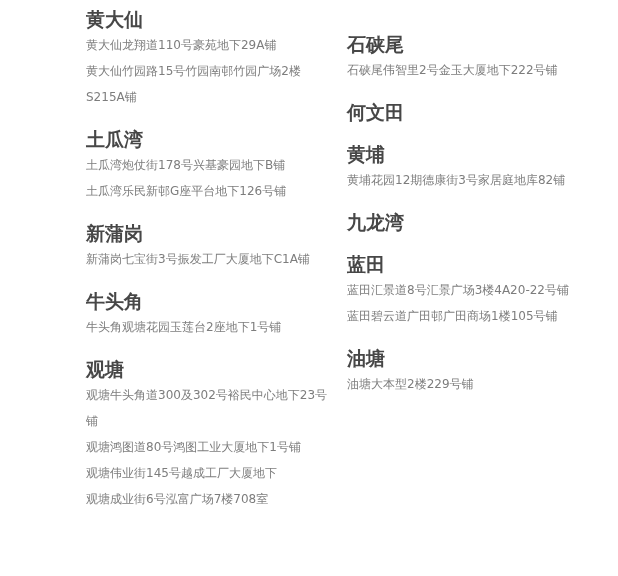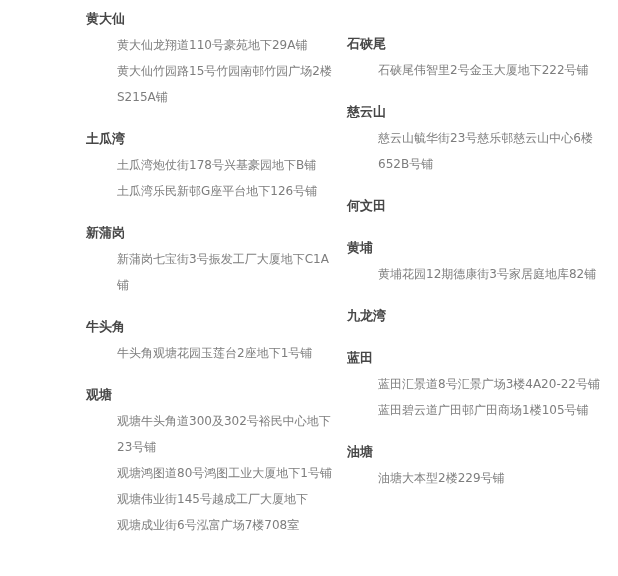--- a/index.html
+++ b/index.html
@@ -21,31 +21,30 @@
     padding: 6px 0 0 86px;
   }
   .col {
     font-size: 12px;
     line-height: 26px;
     color: var(--text-color);
   }
   .col-left  { width: 248px; }
   .col-right { width: 266px; margin-left: 13px; padding-top: 25px; }
   .district {
-    font-size: 13px;
+    font-size: 19px;
     font-weight: bold;
     color: var(--heading-color);
     line-height: 26px;
     margin-top: 16px;
   }
   .section:first-child .district { margin-top: 0; }
   .addr {
     font-weight: normal;
     color: var(--text-color);
-    margin-left: 31px;
   }
 </style>
 </head>
 <body>
 
 <div class="columns">
   <div class="col col-left">
   <div class="section">
     <div class="district">黄大仙</div>
     <div class="addr-list">
@@ -87,26 +86,20 @@
   </div>
 </div>
   <div class="col col-right">
   <div class="section">
     <div class="district">石硖尾</div>
     <div class="addr-list">
           <p class="addr">石硖尾伟智里2号金玉大厦地下222号铺</p>
         </div>
   </div>
 
-  <div class="section">
-    <div class="district">慈云山</div>
-    <div class="addr-list">
-          <p class="addr">慈云山毓华街23号慈乐邨慈云山中心6楼652B号铺</p>
-        </div>
-  </div>
 
   <div class="section">
     <div class="district">何文田</div>
   </div>
 
   <div class="section">
     <div class="district">黄埔</div>
     <div class="addr-list">
           <p class="addr">黄埔花园12期德康街3号家居庭地库82铺</p>
         </div>

